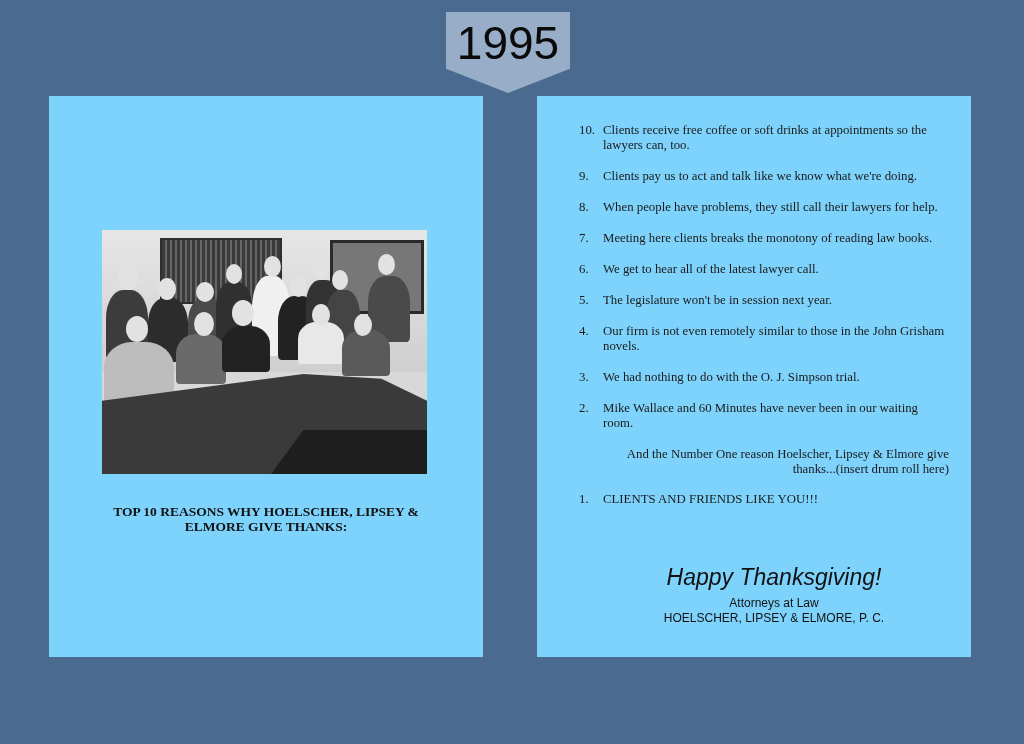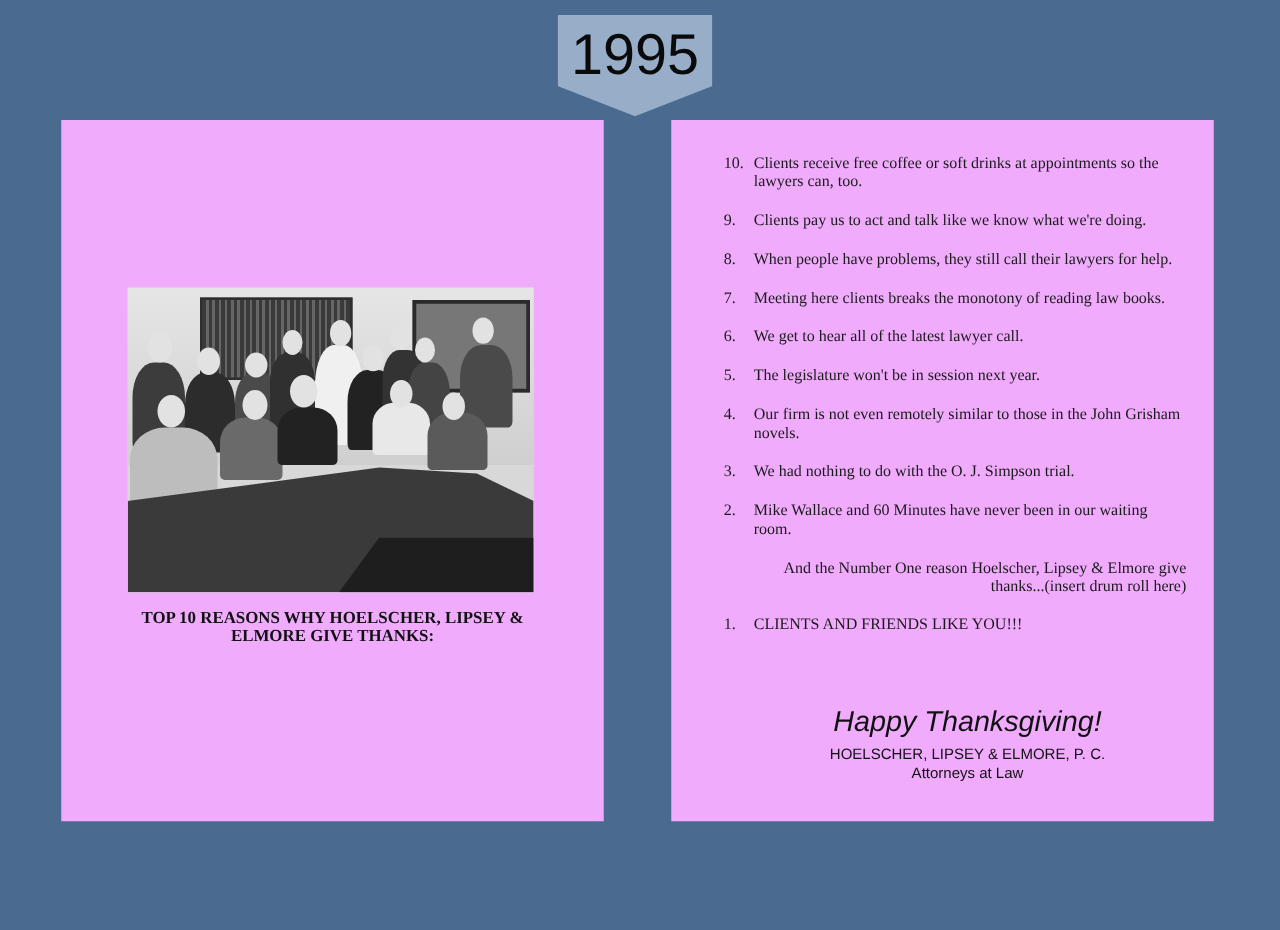--- a/index.html
+++ b/index.html
@@ -12,21 +12,21 @@
     position:absolute; left:446px; top:12px; width:124px; height:81px;
     background:#98aec8;
     clip-path: polygon(0 0, 100% 0, 100% 70%, 50% 100%, 0 70%);
   }
   .banner-year {
     position:absolute; left:0; top:4px; width:124px; text-align:center;
     font-family:"Liberation Sans", sans-serif; font-size:46px; color:#0a0a0a;
     letter-spacing:0px;
   }
   .page {
-    position:absolute; top:96px; height:561px; background:#f0abfc;
+    position:absolute; top:96px; height:561px; background:#7dd3fc;
   }
   .page-left { left:49px; width:434px; }
   .page-right { left:537px; width:434px; }
 
   
   .photo {
     position:absolute; left:53px; top:134px; width:325px; height:244px;
     background:#d8d8d8; overflow:hidden;
   }
   .wall { position:absolute; left:0; top:0; width:100%; height:58%; background:linear-gradient(#e6e6e6,#cfcfcf); }
@@ -34,21 +34,21 @@
     background-image: repeating-linear-gradient(90deg, #3a3a3a 0 3px, #666 3px 5px);
     border:2px solid #2e2e2e; }
   .picture { position:absolute; left:228px; top:10px; width:88px; height:68px; background:#777; border:3px solid #2a2a2a; }
   .table { position:absolute; left:0; top:122px; width:100%; height:122px; background:#3a3a3a;
     clip-path: polygon(0 40%, 62% 18%, 86% 22%, 100% 40%, 100% 100%, 0 100%); }
   .floor { position:absolute; left:0; top:200px; width:100%; height:44px; background:#1e1e1e; }
   .person { position:absolute; border-radius:40% 40% 8% 8%; }
   .head { position:absolute; border-radius:50%; background:#e2e2e2; }
 
   .caption {
-    position:absolute; left:0; top:390px; width:434px; text-align:center;
+    position:absolute; left:0; top:408px; width:434px; text-align:center;
     font-family:"Liberation Serif", serif; font-weight:bold; font-size:13.5px; line-height:15px;
     color:#111;
   }
 
   
   .list { position:absolute; left:42px; top:27px; width:370px; font-size:12.8px; line-height:15px; color:#1a1a1a; }
   .item { position:relative; padding-left:24px; margin-bottom:16px; }
   .num { position:absolute; left:0; top:0; }
   .intro { padding-left:24px; margin-bottom:15px;text-align:right; }
   .greeting {
@@ -120,16 +120,16 @@
     <div class="item"><span class="num">6.</span><span>We get to hear all of the latest lawyer call.</span></div>
     <div class="item"><span class="num">5.</span><span>The legislature won't be in session next year.</span></div>
     <div class="item"><span class="num">4.</span><span>Our firm is not even remotely similar to those in the John Grisham novels.</span></div>
     <div class="item"><span class="num">3.</span><span>We had nothing to do with the O. J. Simpson trial.</span></div>
     <div class="item"><span class="num">2.</span><span>Mike Wallace and 60 Minutes have never been in our waiting room.</span></div>
     <div class="intro">And the Number One reason Hoelscher, Lipsey &amp; Elmore give thanks...(insert drum roll here)</div>
     <div class="item"><span class="num">1.</span><span>CLIENTS AND FRIENDS LIKE YOU!!!</span></div>
   </div>
   <div class="greeting">Happy Thanksgiving!</div>
   <div class="firm">
+    <div>Attorneys at Law</div>
     <div>HOELSCHER, LIPSEY &amp; ELMORE, P. C.</div>
-    <div>Attorneys at Law</div>
   </div>
 </div>
 
 </body></html>

